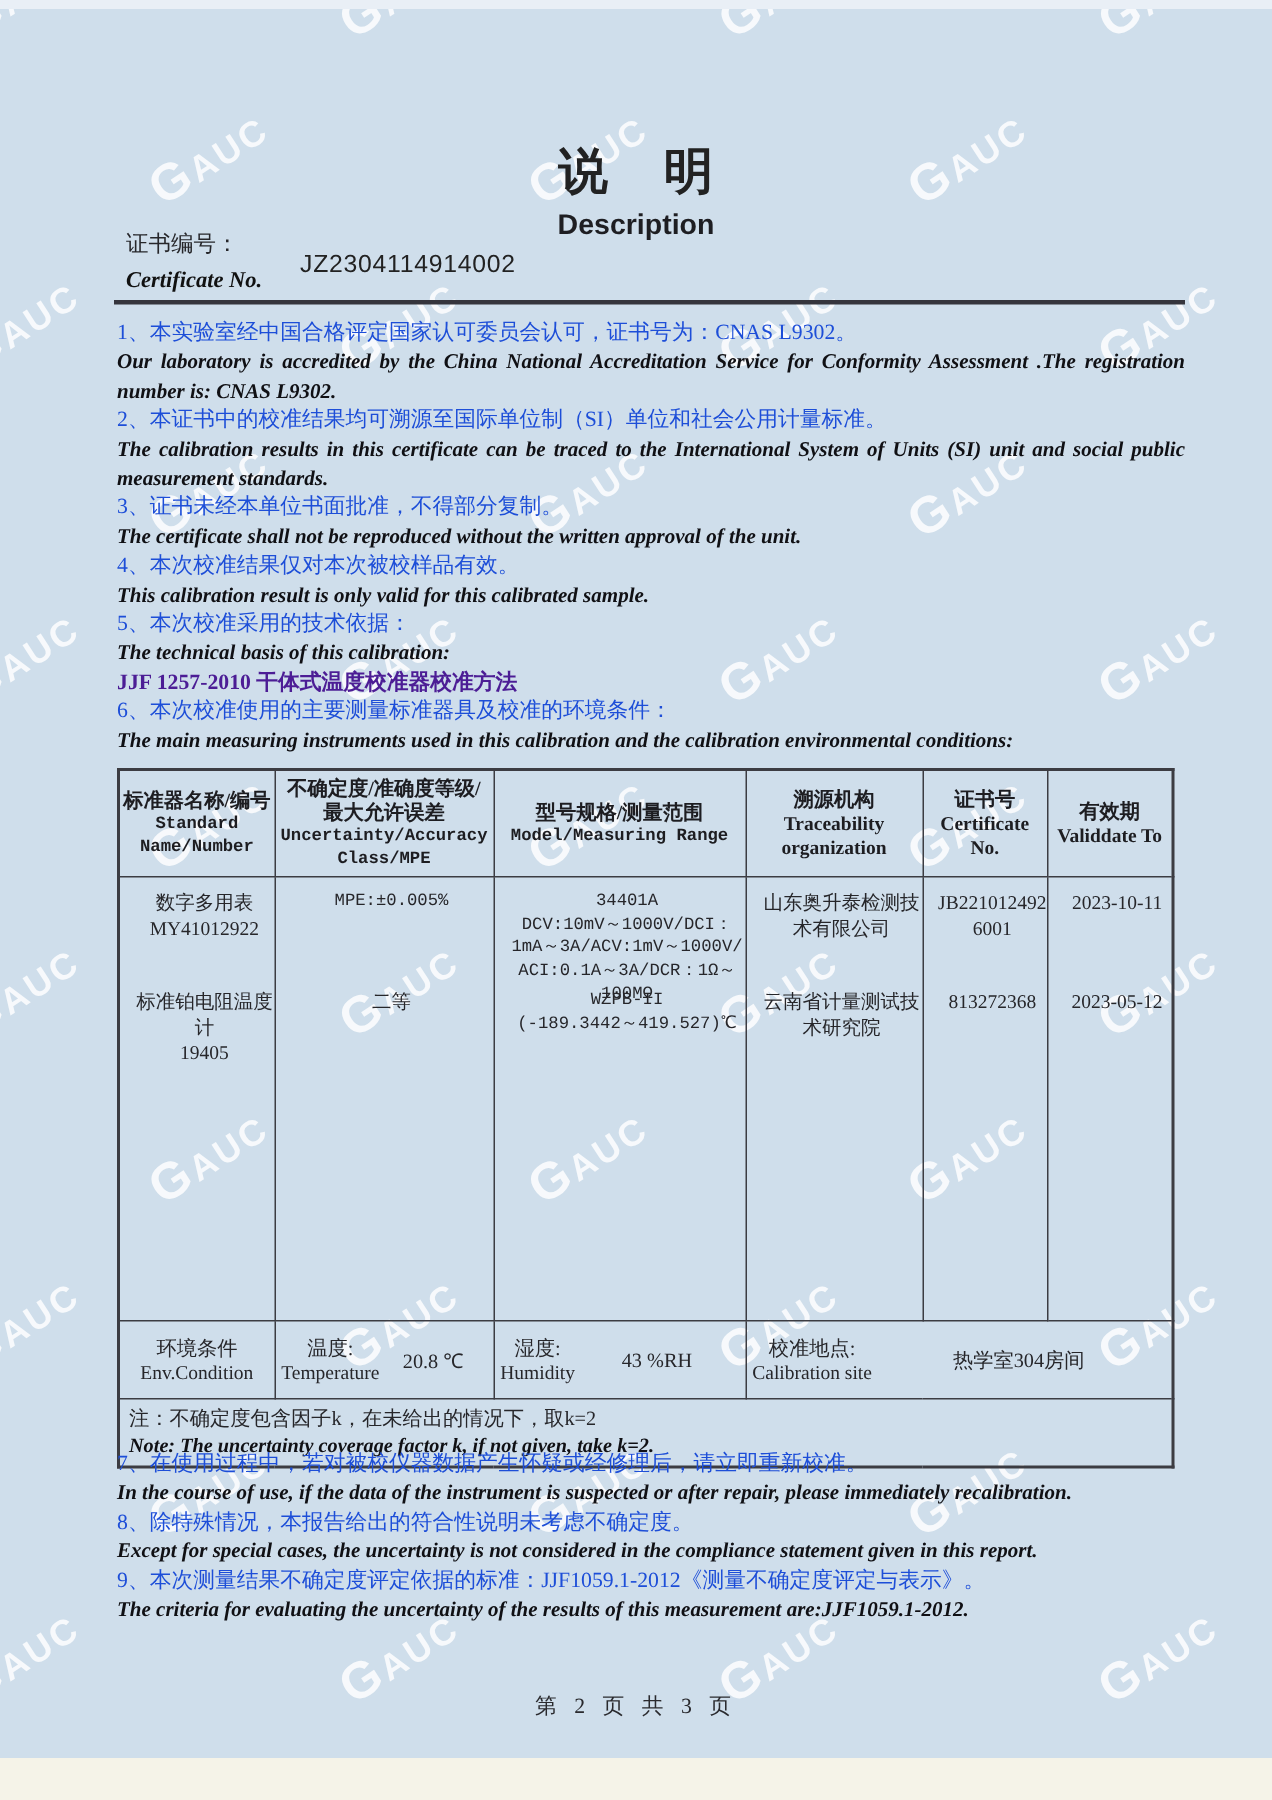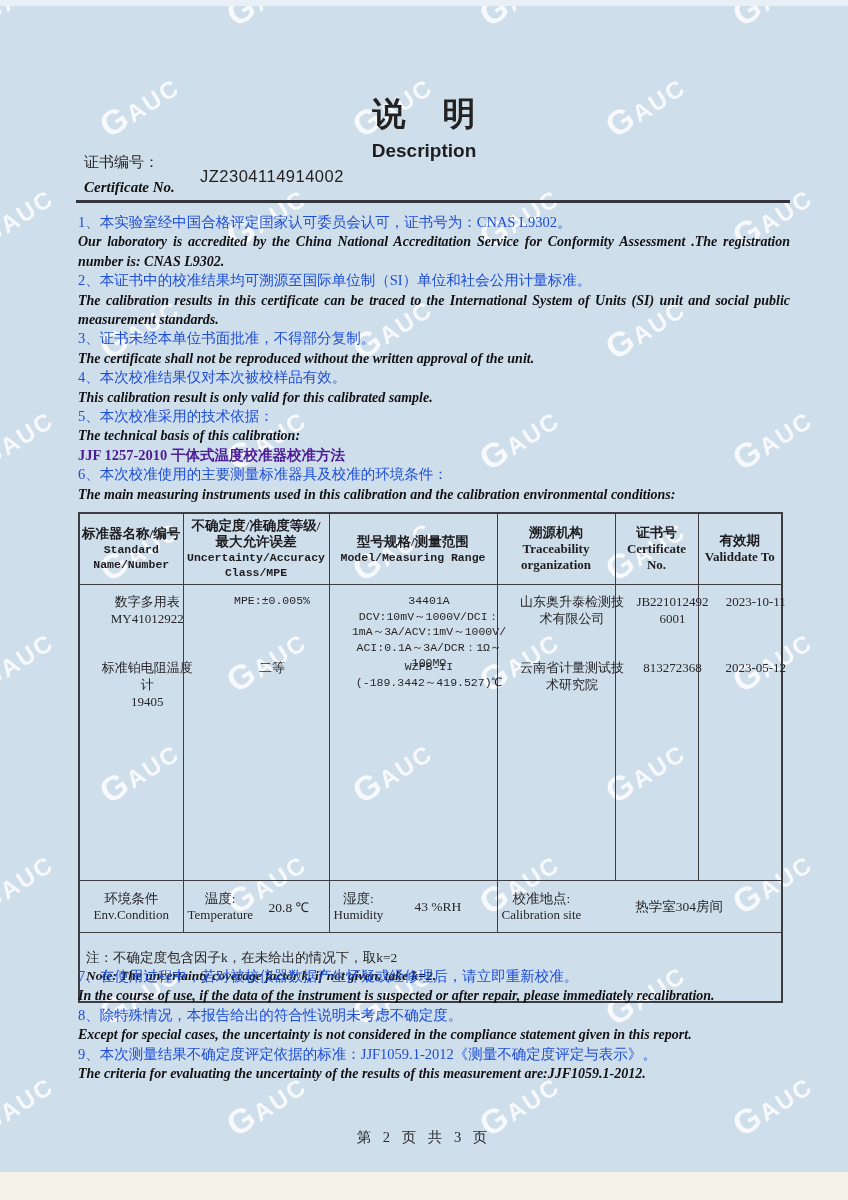--- a/index.html
+++ b/index.html
@@ -53,34 +53,34 @@
     position:absolute; left:78px; top:512px; width:703px;
     border-collapse:collapse; table-layout:fixed; background:transparent;
     border:2px solid #3c3c42;
   }
   .std-table td, .std-table th { border:1px solid #3c3c42; vertical-align:middle; background:transparent; }
   .hcell { text-align:center; padding:4px 2px; }
   .h-zh { font-size:13.5px; font-weight:bold; color:#1d1d21; line-height:16px; }
   .h-en-mono { font-family:"Liberation Mono", monospace; font-size:11.5px; font-weight:bold; line-height:15px; color:#1d1d21; }
   .h-en-serif { font-size:13px; font-weight:bold; line-height:16px; color:#1d1d21; }
   .body-cell { position:relative; vertical-align:top; height:296px; }
-  .entry { position:absolute; left:16px; width:100%; text-align:center; padding:0 3px; }
+  .entry { position:absolute; left:5px; width:100%; text-align:center; padding:0 3px; }
   .entry.e1 { top:8px; } .entry.e2 { top:74px; }
   .cell-zh { font-size:13px; line-height:17px; }
   .cell-mono { font-family:"Liberation Mono", monospace; font-size:11.5px; line-height:15.5px; }
   .cell-serif { font-size:13px; line-height:17px;font-family:Liberation Serif, serif; }
   .breakall { word-break:break-all; }
 
   .env-row td { height:52px; }
   .env-pair { display:flex; align-items:center; padding:3px 4px; }
   .env-labels { text-align:center; }
   .env-labels .z { font-size:13.5px; line-height:17px; }
   .env-labels .e { font-size:13px; line-height:16px; }
   .env-val { flex:1; text-align:center; font-size:13.5px; }
-  .note-row td { height:40px; padding:16px 6px; }
+  .note-row td { height:40px; padding:4px 6px; }
   .tnote-zh { font-size:13.5px; line-height:18px; }
   .tnote-en { font-size:13.5px; line-height:18px; font-weight:bold; font-style:italic; color:#101014; }
 
   .footer {
     position:absolute; top:1128px; left:0; width:100%; text-align:center;
     font-size:14.5px; letter-spacing:4px; color:#2a2a2e;
   }
 </style>
 </head>
 <body>

